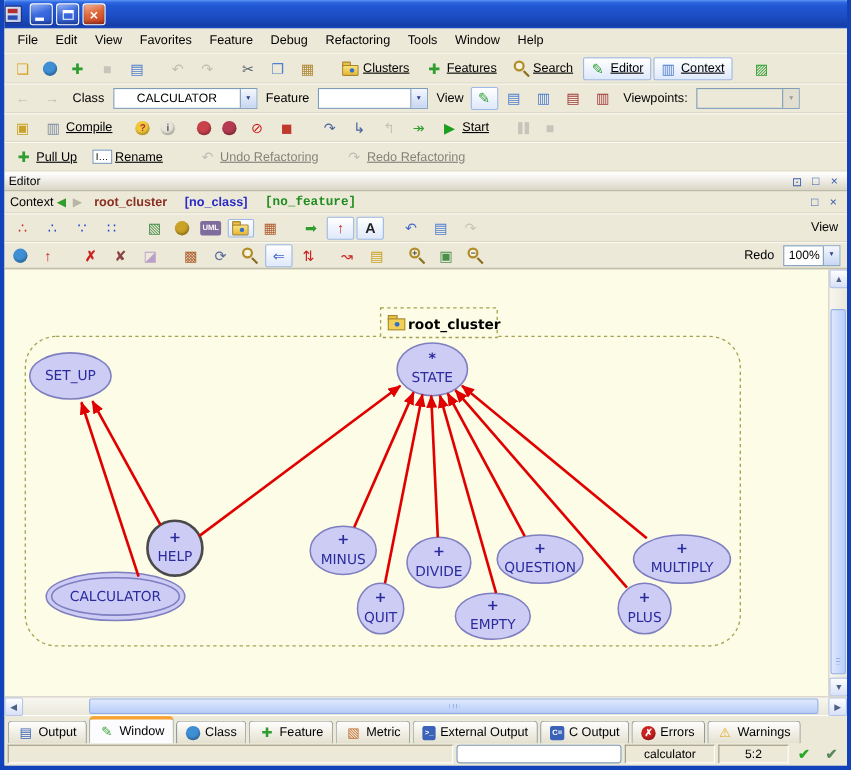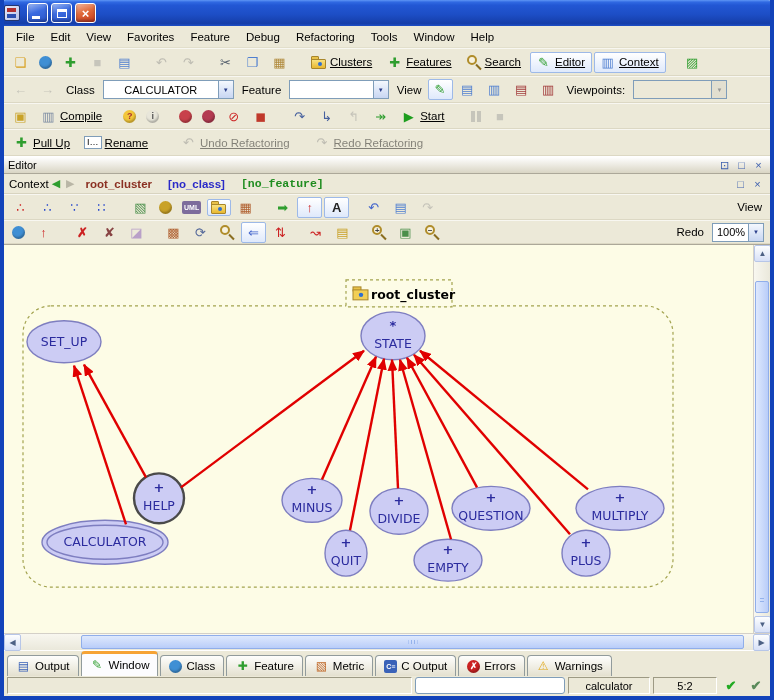--- a/index.html
+++ b/index.html
@@ -556,20 +556,24 @@
       </div>
       <div class="tab">
         <span class="ticon" style="color: rgb(47, 158, 47);">✚</span>
         <span>Feature</span>
       </div>
       <div class="tab">
         <span class="ticon" style="color: rgb(192, 104, 40);">▧</span>
         <span>Metric</span>
       </div>
       <div class="tab">
+        <span class="chip" style="background: rgb(58, 98, 184);">&gt;_</span>
+        <span>External Output</span>
+      </div>
+      <div class="tab">
         <span class="chip" style="background: rgb(58, 98, 184);">C≡</span>
         <span>C Output</span>
       </div>
       <div class="tab">
         <span class="circ" style="background: rgb(204, 34, 34); color: rgb(255, 255, 255);">✗</span>
         <span>Errors</span>
       </div>
       <div class="tab">
         <span class="ticon" style="color: rgb(224, 168, 24);">⚠</span>
         <span>Warnings</span>

